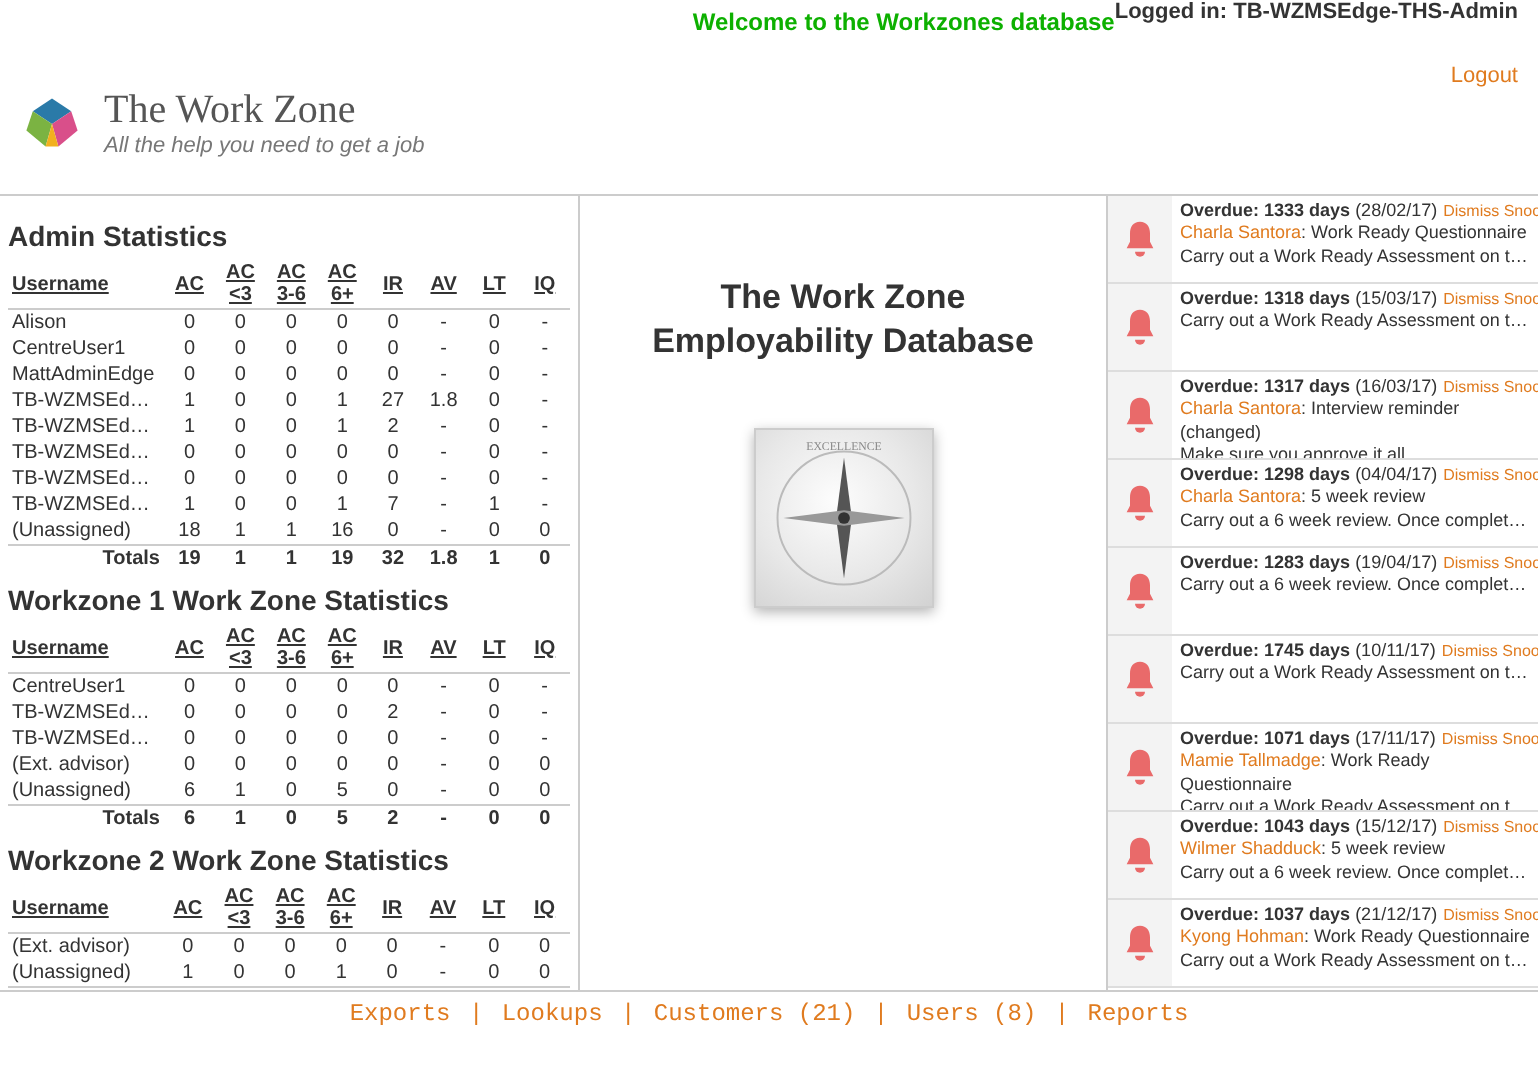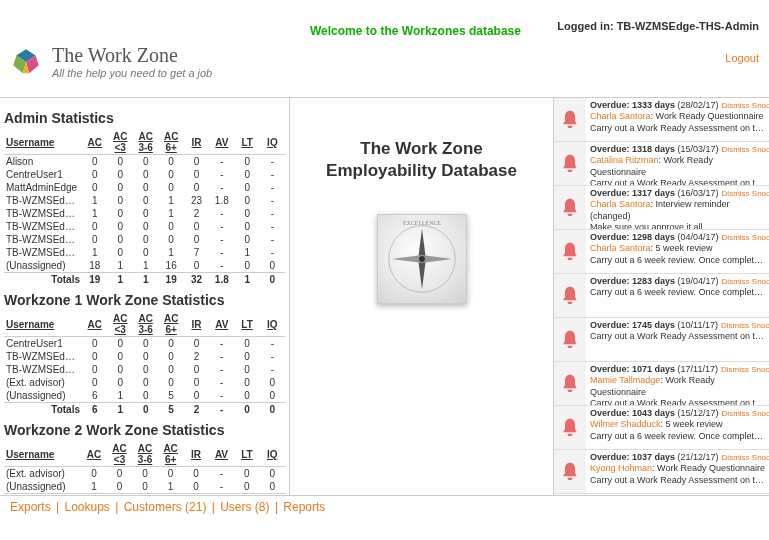--- a/index.html
+++ b/index.html
@@ -8,23 +8,23 @@
     font-size: 11px;
     color: #333;
     width: 769px;
     height: 540px;
     overflow: hidden;
     background: #fff;
     position: relative;
   }
   .topbar {
     display: flex;
-    justify-content: space-between;
+    justify-content: flex-end;
     align-items: flex-start;
-    padding: 20px 10px 0 10px;
+    padding: 0 10px 0 10px;
     height: 34px;
   }
   .welcome {
     color: #0db000;
     font-size: 12px;
     font-weight: bold;
     margin-left: 300px;
     margin-top: 4px;
   }
   .userinfo {
@@ -131,24 +131,25 @@
   }
   .alert-body .line1 { white-space: nowrap; }
   .alert-body .od { font-weight: bold; }
   .alert-body .actions { color: #e07b1f; font-size: 8px; margin-left: 3px;}
   .alert-body .actions span { cursor:pointer; }
   .alert-body .who { color: #e07b1f; }
   .alert-body .desc { white-space: nowrap; overflow:hidden; text-overflow: ellipsis; }
 
   .footer {
     border-top: 1px solid #ccc;
-    text-align: left;
+    text-align: center;
     padding: 4px 10px;
     font-size: 12px;
     color: #e07b1f;
+    font-family: Liberation Mono, monospace;
   }
   .footer span { cursor:pointer; }
   .footer .sep { color: #e07b1f; margin: 0 2px; }
 
   
   .left::-webkit-scrollbar { width:0; }
 </style>
 </head>
 <body>
 
@@ -227,21 +228,21 @@
             <td>-</td>
             <td>0</td>
             <td>-</td>
           </tr>
           <tr>
             <td>TB-WZMSEdg…</td>
             <td>1</td>
             <td>0</td>
             <td>0</td>
             <td>1</td>
-            <td>23</td>
+            <td>27</td>
             <td>1.8</td>
             <td>0</td>
             <td>-</td>
           </tr>
           <tr>
             <td>TB-WZMSEdg…</td>
             <td>1</td>
             <td>0</td>
             <td>0</td>
             <td>1</td>
@@ -477,21 +478,20 @@
       </div>
       <div class="alert-row">
         <div class="bell-col">
           <svg width="20" height="22" viewBox="0 0 24 26">
             <path d="M12 2 C8 2 6 5 6 9 L6 14 L4 18 L20 18 L18 14 L18 9 C18 5 16 2 12 2 Z"></path>
             <path d="M9 20 a3 3 0 0 0 6 0 Z"></path>
           </svg>
         </div>
         <div class="alert-body">
           <div class="line1"><span class="od">Overdue: 1318 days </span><span>(15/03/17)</span><span class="actions"><span>Dismiss</span> <span>Snooze</span> </span></div>
-          <div><span class="who">Catalina Ritzman</span><span>: Work Ready Questionnaire</span></div>
           <div class="desc">Carry out a Work Ready Assessment on this custome…</div>
         </div>
       </div>
       <div class="alert-row">
         <div class="bell-col">
           <svg width="20" height="22" viewBox="0 0 24 26">
             <path d="M12 2 C8 2 6 5 6 9 L6 14 L4 18 L20 18 L18 14 L18 9 C18 5 16 2 12 2 Z"></path>
             <path d="M9 20 a3 3 0 0 0 6 0 Z"></path>
           </svg>
         </div>

